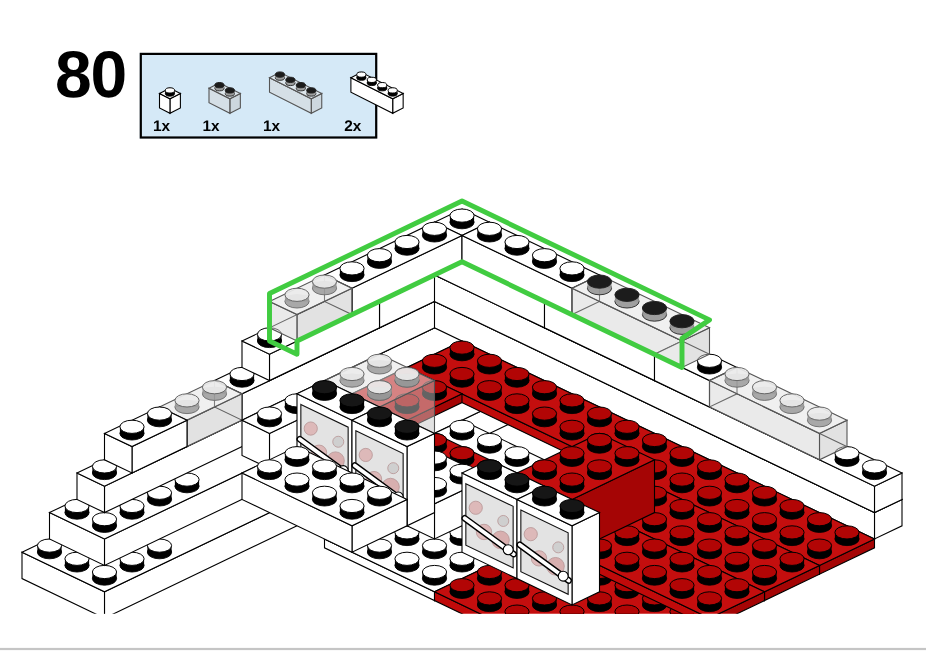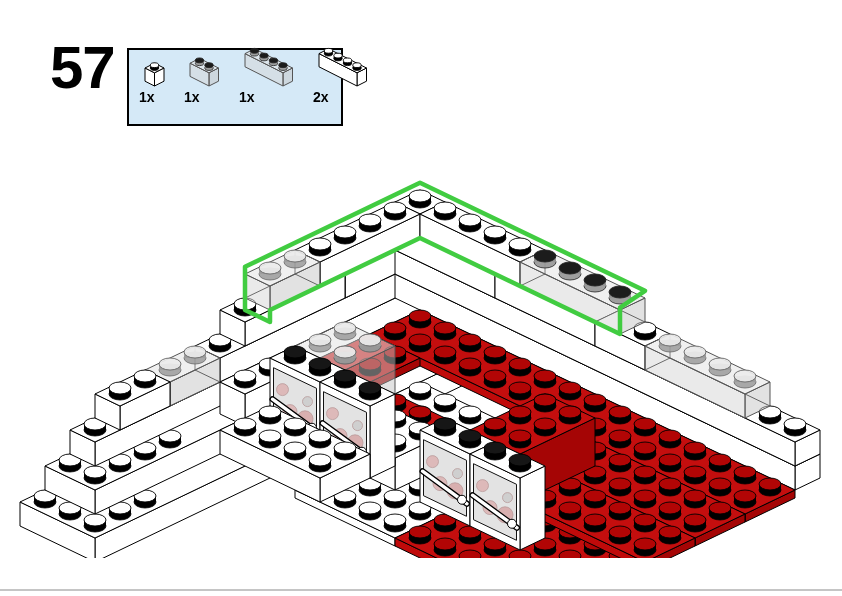--- a/index.html
+++ b/index.html
@@ -2,30 +2,30 @@
 <html><head>
 <meta charset="utf-8">
 <style>
   html,body{margin:0;padding:0;background:#fff;}
   body{width:842px;height:596px;position:relative;overflow:hidden;
        font-family:"Liberation Sans", sans-serif;}
   .step-number{position:absolute;left:50px;top:38px;font-size:60px;font-weight:700;
        color:#000;letter-spacing:-1px;line-height:1;}
   .parts-box{position:absolute;left:127px;top:48px;width:216px;height:78px;
        border:2px solid #000;box-sizing:border-box;display:flex;align-items:flex-end;
-       padding:4px 5px 20px 7px;gap:6px;}
+       padding:4px 5px 3px 7px;gap:6px;}
   .part{display:flex;flex-direction:column;align-items:flex-start;}
   .part-qty{font-size:14px;font-weight:700;color:#000;line-height:1;margin:0 0 0 3px;}
   .main-illustration{position:absolute;left:0;top:0;width:842px;height:558px;}
   .page-divider{position:absolute;left:0;top:589px;width:842px;height:2px;}
 </style>
 </head>
 <body style="background: rgb(255, 255, 255);">
 
-<div class="step-number">57</div>
+<div class="step-number">80</div>
 
 <div class="parts-box" id="parts-box" style="background: rgb(213, 233, 247); border-color: rgb(0, 0, 0);">
     <div class="part">
       <svg width="39" height="54" viewBox="0 0 39 54">
         <polygon points="28.0,32.0 18.5,36.8 18.5,50.0 28.0,45.2" fill="#ffffff" stroke="#000000" stroke-width="1"></polygon>
         <polygon points="9.0,32.0 18.5,36.8 18.5,50.0 9.0,45.2" fill="#ffffff" stroke="#000000" stroke-width="1"></polygon>
         <polygon points="18.5,27.2 28.0,32.0 18.5,36.8 9.0,32.0" fill="#ffffff" stroke="#000000" stroke-width="1"></polygon>
         <ellipse cx="18.5" cy="31.999999999999996" rx="4.2" ry="2.4" fill="#000000" stroke="#000000" stroke-width="0.8"></ellipse>
         <rect x="14.3" y="29.199999999999996" width="8.4" height="2.8" fill="#000000"></rect>
         <ellipse cx="18.5" cy="29.199999999999996" rx="4.2" ry="2.4" fill="#ffffff" stroke="#000000" stroke-width="0.9"></ellipse>

